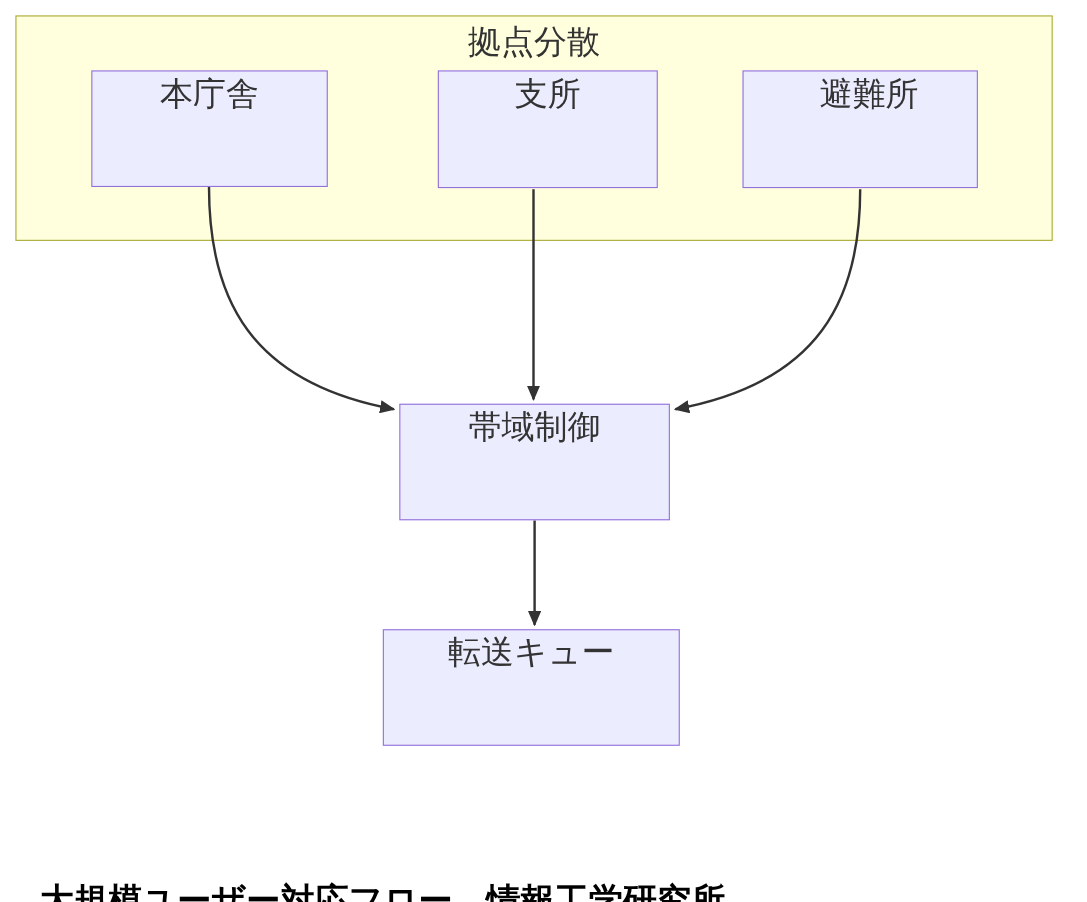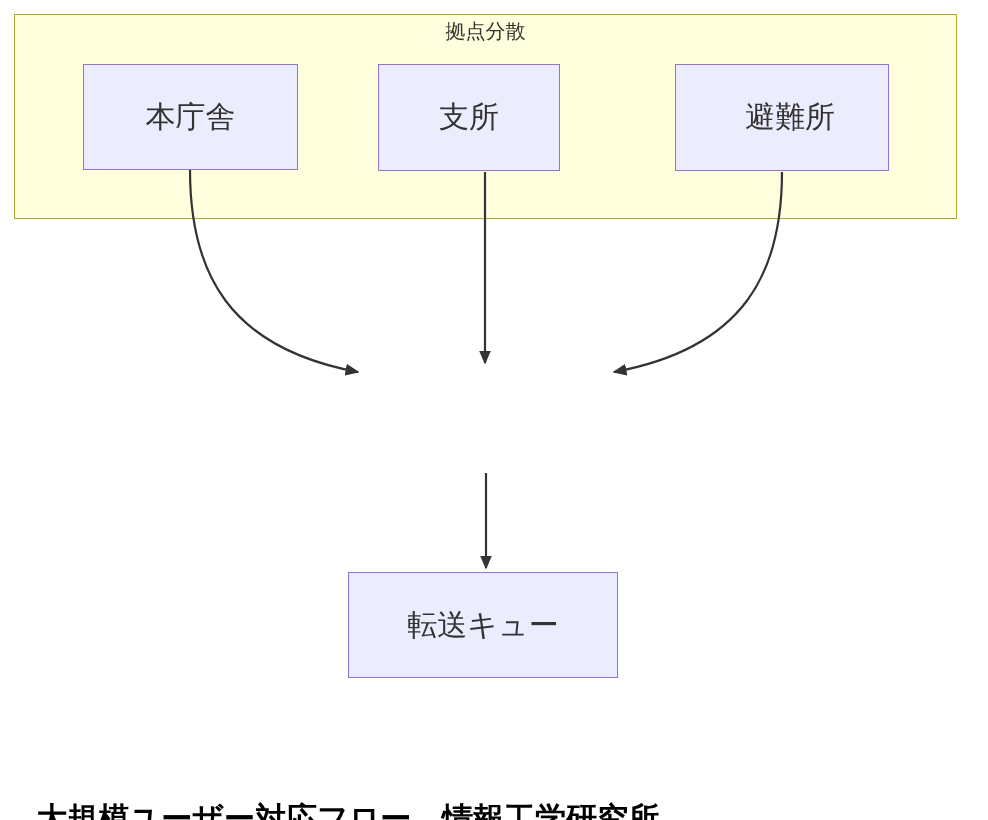--- a/index.html
+++ b/index.html
@@ -17,32 +17,31 @@
     background: #ffffde;
     border: 1.5px solid #aaaa33;
     box-sizing: border-box;
     z-index: 1;
   }
   .cluster-label {
     position: absolute;
     left: 0; right: 0;
     top: 3px;
     text-align: center;
-    font-size: 20px;
+    font-size: 30px;
     color: #333333;
     z-index: 5;
     pointer-events: none;
   }
   .node {
     position: absolute;
     background: #ececff;
     border: 1.5px solid #9370db;
     box-sizing: border-box;
     display: flex;
-    align-items: center;
     justify-content: center;
     font-size: 30px;
     color: #333333;
     z-index: 3;
   }
   svg.edges {
     position: absolute;
     left: 0; top: 0;
     width: 988px; height: 820px;
     z-index: 2;
@@ -65,21 +64,21 @@
   .caption .underlined {
     display: inline-block;
     border-bottom: 2.5px solid #000000;
     padding-bottom: 4px;
   }
 
   
   #cluster-top    { left: 14px;  top: 14px;  width: 943px; height: 205px; }
   #cluster-bottom { left: 76px;  top: 318px; width: 761px; height: 409px; }
   #node-main-office     { left: 83px;  top: 64px;  width: 215px; height: 106px; }
-  #node-branch-office   { left: 378px; top: 64px;  width: 182px; height: 107px; }
+  #node-branch-office   { left: 398px; top: 64px;  width: 200px; height: 107px; }
   #node-shelter         { left: 675px; top: 64px;  width: 214px; height: 107px; padding-left: 16px; }
   #node-bandwidth-control { left: 363px; top: 367px; width: 246px; height: 106px; }
   #node-transfer-queue    { left: 348px; top: 572px; width: 270px; height: 106px; }
 </style>
 </head>
 <body>
 
 <div class="canvas">
 
   <div class="cluster" id="cluster-top">
@@ -104,20 +103,23 @@
   </div>
 
   <div class="node" id="node-branch-office">
     <span>支所</span>
   </div>
 
   <div class="node" id="node-shelter">
     <span>避難所</span>
   </div>
 
+  <div class="node" id="node-bandwidth-control">
+    <span>帯域制御</span>
+  </div>
 
   <div class="node" id="node-transfer-queue">
     <span>転送キュー</span>
   </div>
 
   <div class="caption">
     <span class="underlined">大規模ユーザー対応フロー　情報工学研究所</span>
   </div>
 
 </div>

